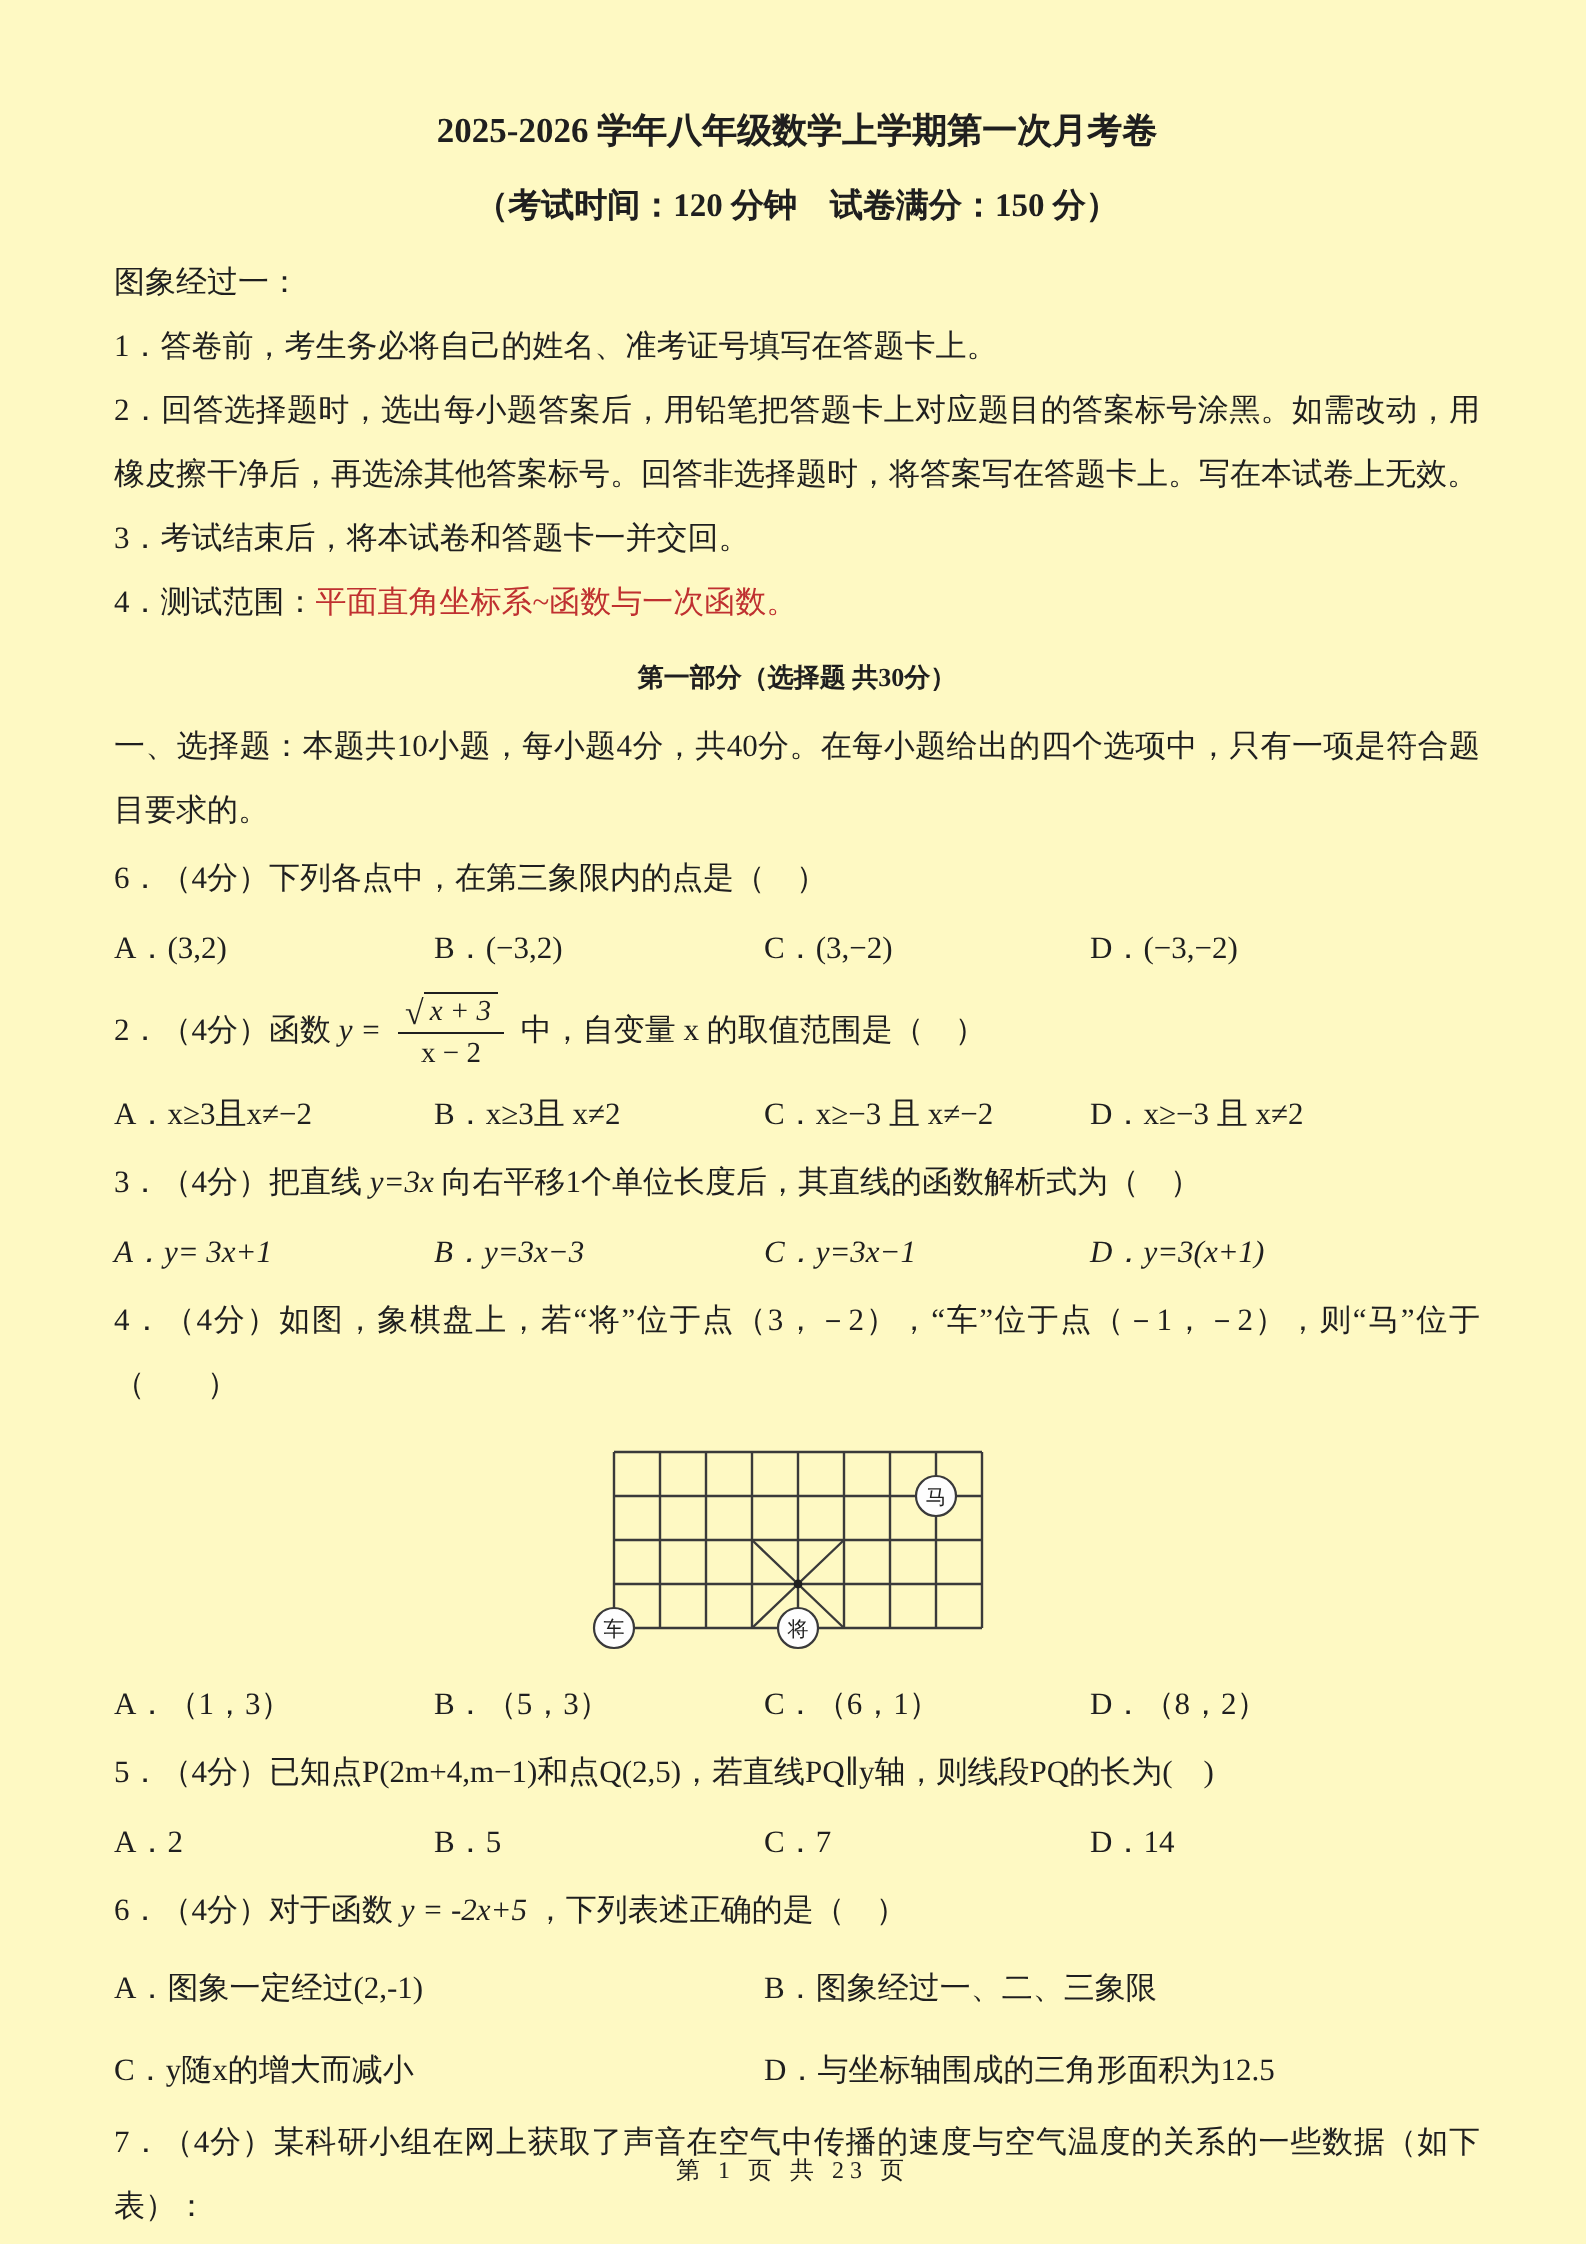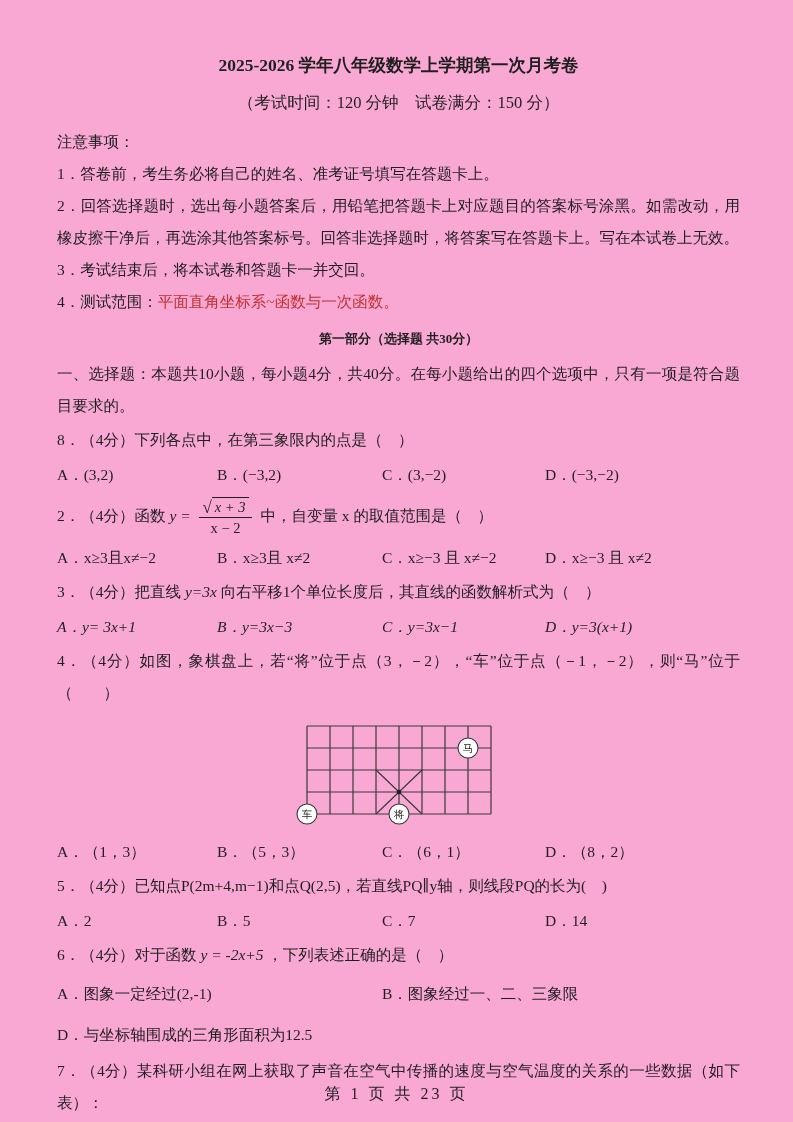--- a/index.html
+++ b/index.html
@@ -2,28 +2,28 @@
 <html lang="zh" style="--accent-red: #bf3030; --ink: #1f1f1f;"><head>
 <meta charset="utf-8">
 <style>
   :root { --accent-red: #bf3030; --ink: #1f1f1f; --line: #3a3a3a; }
   * { box-sizing: border-box; }
   html, body { margin: 0; padding: 0; background: #ffffff; }
   .page {
     position: relative;
     width: 793px; height: 1122px;
     margin: 0 auto;
-    background: #f9a8d4;
+    background: #fef9c3;
     font-family: "Liberation Serif", "DejaVu Serif", serif;
     color: var(--ink);
     padding: 52px 53px 0 57px;
     overflow: hidden;
   }
   h1.title { margin: 0; text-align: center; font-size: 17.5px; font-weight: bold; line-height: 26px; }
-  h2.subtitle { margin: 12px 0 0; text-align: center; font-size: 16.5px; font-weight: normal; line-height: 26px; }
+  h2.subtitle { margin: 12px 0 0; text-align: center; font-size: 16.5px; font-weight: bold; line-height: 26px; }
   p { margin: 0; font-size: 15.5px; line-height: 32px; }
   .notice { margin-top: 10px; }
   .just { text-align: justify; }
   .red { color: var(--accent-red); }
   h3.section-header { margin: 4px 0 2px; text-align: center; font-size: 13px; font-weight: bold; line-height: 34px; }
   .opts4, .opts2 { display: grid; font-size: 15.5px; line-height: 32px; margin-top: 3px; }
   .opts4 { grid-template-columns: 160px 165px 163px 1fr; }
   .opts2 { grid-template-columns: 325px 1fr; line-height: 37px; margin-top: 4px; }
   .stem { margin-top: 2px; }
   .mathline { line-height: 46px; }
@@ -32,42 +32,42 @@
   .frac { display: inline-flex; flex-direction: column; vertical-align: middle; text-align: center; margin: 0 5px; font-size: 14.5px; line-height: 1.25; }
   .frac .num { border-bottom: 1.3px solid var(--ink); padding: 0 3px 1px; display: inline-flex; align-items: flex-end; justify-content: center; font-style: italic; }
   .rad-sign { font-style: normal; font-size: 17px; line-height: 1.05; }
   .radicand { border-top: 1.3px solid var(--ink); padding: 0 3px; }
   .frac .den { padding-top: 1px; }
   .figure { text-align: center; margin: 5px 0 4px; }
   .figure svg { display: inline-block; }
   .board-line { stroke: var(--line); stroke-width: 1.2; fill: none; }
   .piece-circle { fill: #fefefe; stroke: var(--line); stroke-width: 1.1; }
   .piece-label { font-size: 10.5px; fill: #1f1f1f; font-family: "Liberation Serif", "DejaVu Serif", serif; }
-  .footer { position: absolute; left: 0; right: 0; bottom: 17px; text-align: center; font-size: 16px; letter-spacing: 3px; }
+  .footer { position: absolute; left: 0; right: 0; bottom: 28px; text-align: center; font-size: 12px; letter-spacing: 3px; }
 </style>
 </head>
 <body>
 
 <div class="page">
 
   <h1 class="title">2025-2026 学年八年级数学上学期第一次月考卷</h1>
   <h2 class="subtitle">（考试时间：120 分钟　试卷满分：150 分）</h2>
 
   <div class="notice">
-    <p>注意事项：</p>
+    <p>图象经过一：</p>
     <p>1．答卷前，考生务必将自己的姓名、准考证号填写在答题卡上。</p>
     <p class="just">2．回答选择题时，选出每小题答案后，用铅笔把答题卡上对应题目的答案标号涂黑。如需改动，用橡皮擦干净后，再选涂其他答案标号。回答非选择题时，将答案写在答题卡上。写在本试卷上无效。</p>
     <p>3．考试结束后，将本试卷和答题卡一并交回。</p>
     <p><span>4．测试范围：</span><span class="red">平面直角坐标系~函数与一次函数。</span></p>
   </div>
 
   <h3 class="section-header">第一部分（选择题 共30分）</h3>
   <p class="just">一、选择题：本题共10小题，每小题4分，共40分。在每小题给出的四个选项中，只有一项是符合题目要求的。</p>
 
-  <p class="stem">8．（4分）下列各点中，在第三象限内的点是（　）</p>
+  <p class="stem">6．（4分）下列各点中，在第三象限内的点是（　）</p>
   <div class="opts4">
     <span>A．(3,2)</span>
     <span>B．(−3,2)</span>
     <span>C．(3,−2)</span>
     <span>D．(−3,−2)</span>
   </div>
 
   <p class="stem mathline">
     <span>2．（4分）函数</span>
     <span class="it">y =</span>
@@ -142,19 +142,20 @@
   <p class="stem">
     <span>6．（4分）对于函数</span>
     <span class="it">y = -2x+5</span>
     <span>，下列表述正确的是（　）</span>
   </p>
   <div class="opts2">
     <span>A．图象一定经过(2,-1)</span>
     <span>B．图象经过一、二、三象限</span>
   </div>
   <div class="opts2">
+    <span>C．y随x的增大而减小</span>
     <span>D．与坐标轴围成的三角形面积为12.5</span>
   </div>
 
   <p class="stem just">7．（4分）某科研小组在网上获取了声音在空气中传播的速度与空气温度的关系的一些数据（如下表）：</p>
 
   <div class="footer">第 1 页 共 23 页</div>
 </div>
 
 </body></html>

